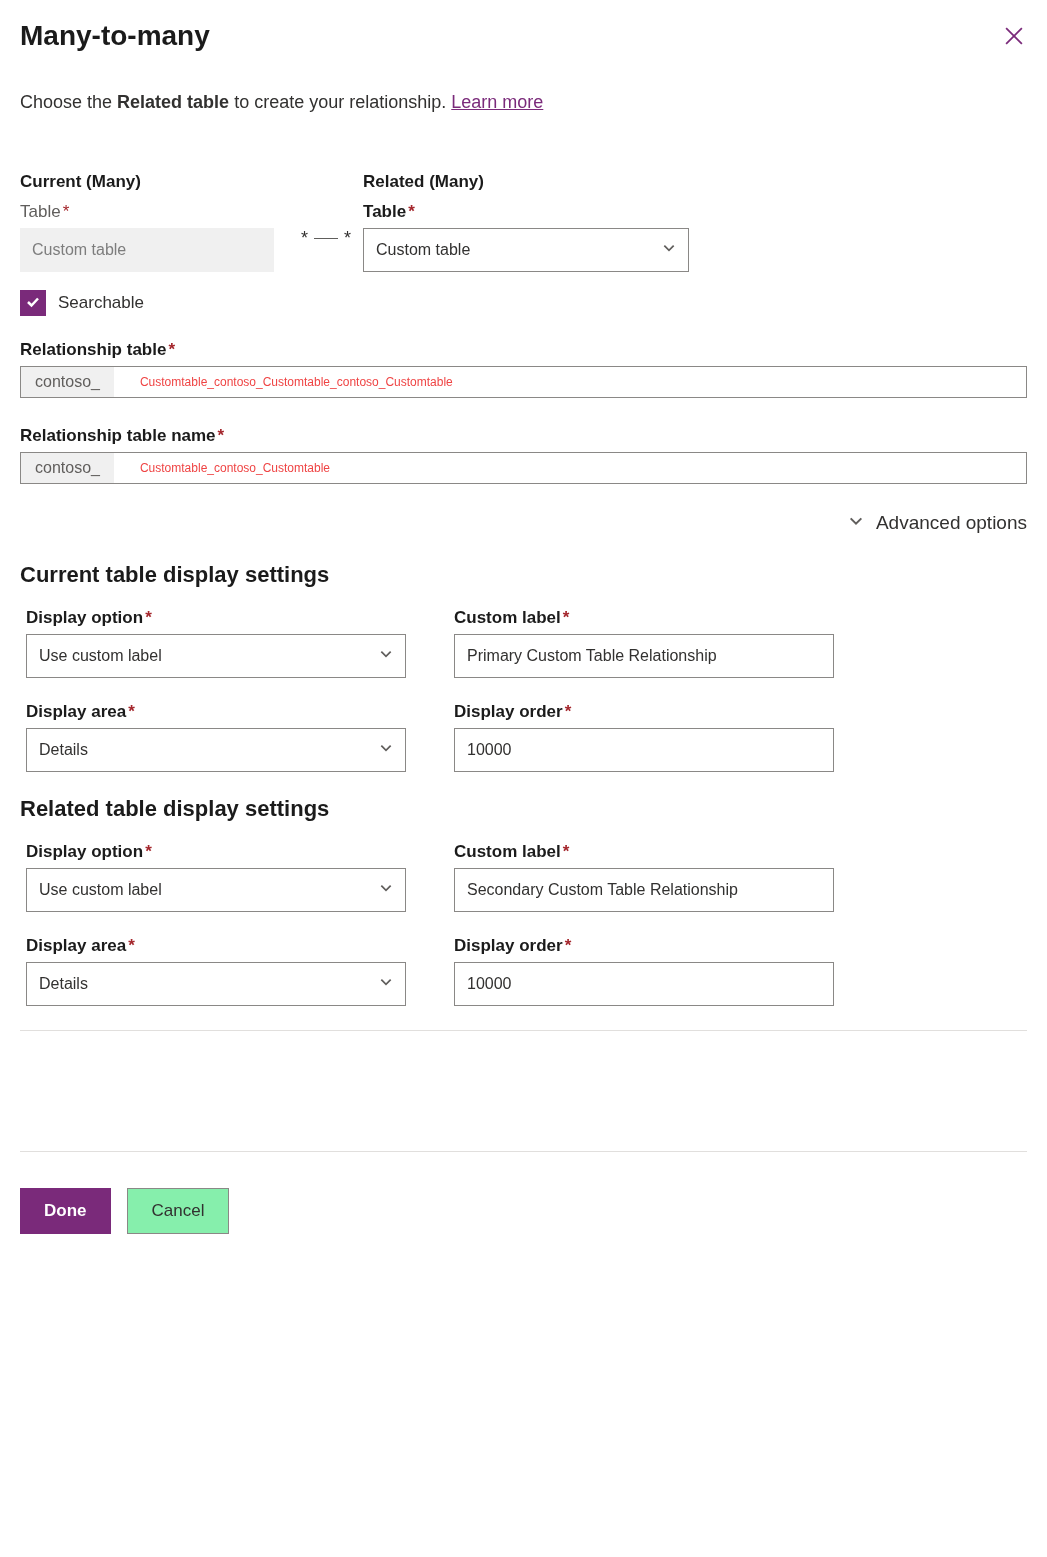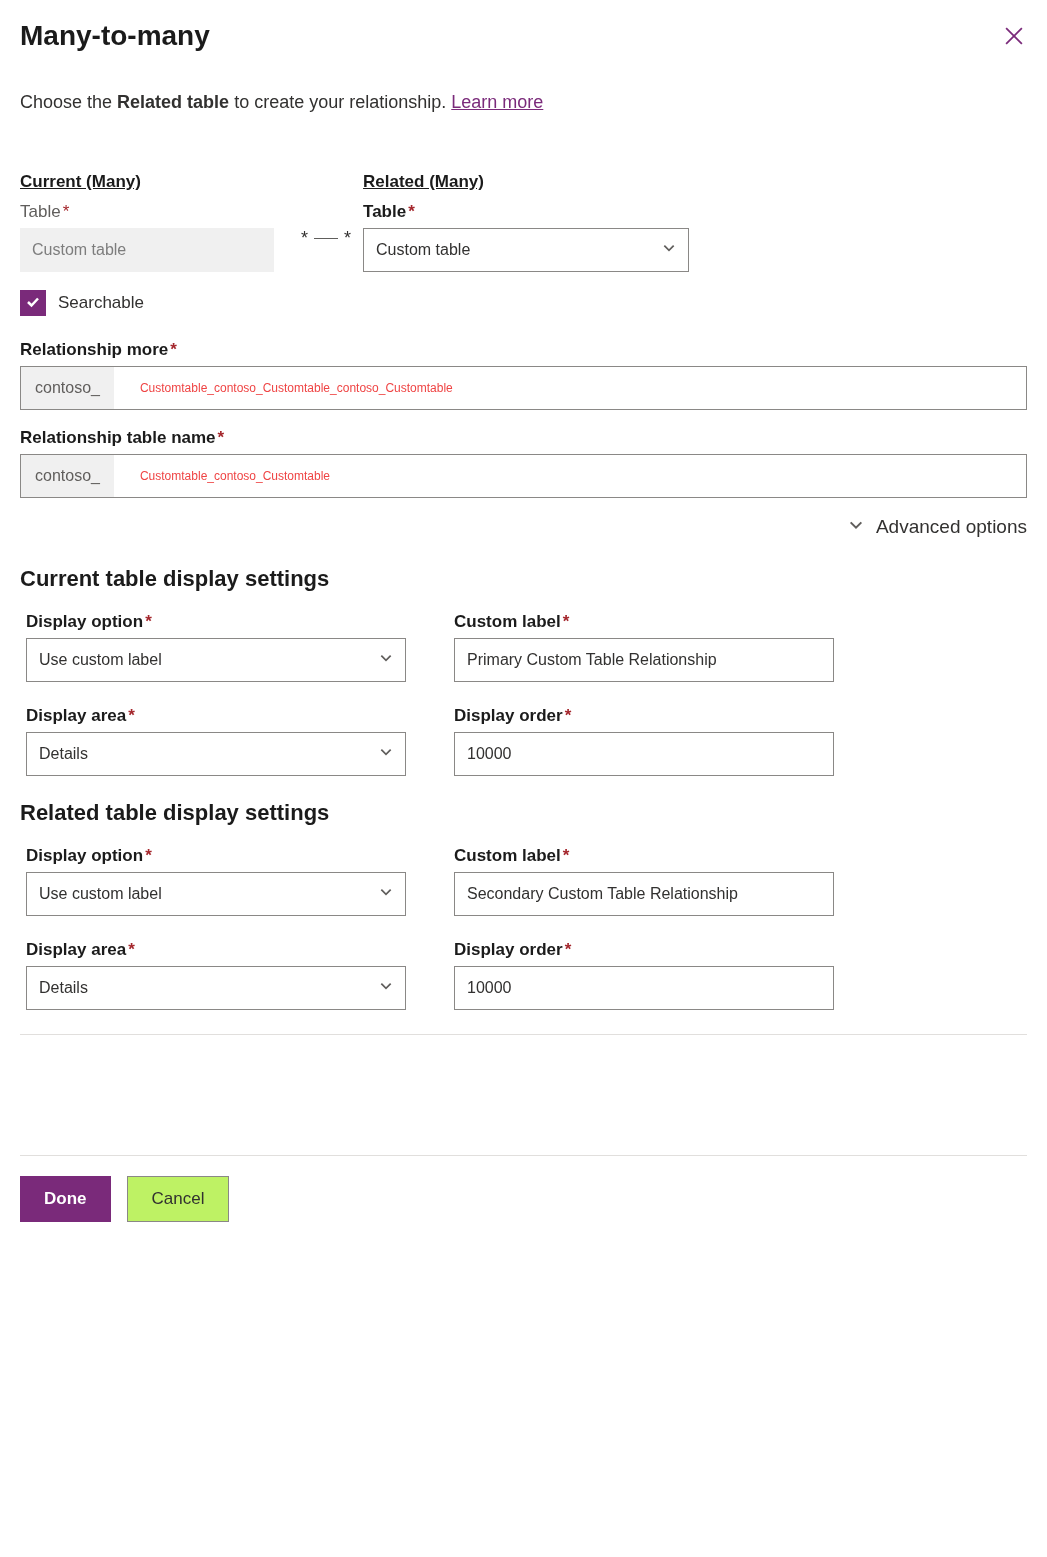--- a/index.html
+++ b/index.html
@@ -60,21 +60,20 @@
   width: 24px;
   height: 1px;
   background: #605e5c;
   display: inline-block;
 }
 .section-label {
   font-size: 17px;
   font-weight: 700;
   color: #1b1b1b;
   margin-bottom: 10px;
-  text-decoration: underline;
 }
 .field-label {
   font-size: 17px;
   color: #605e5c;
   margin-bottom: 6px;
   display: block;
 }
 .field-label.dark { color: #1b1b1b; font-weight: 600; }
 .req { color: #a4262c; margin-left: 2px; }
 .input-disabled {
@@ -120,23 +119,23 @@
   display: flex;
   align-items: center;
   justify-content: center;
   cursor: pointer;
 }
 .checkbox svg { width: 16px; height: 16px; stroke: #fff; fill: none; stroke-width: 2.5; }
 .checkbox-label { font-size: 17px; color: #323130; }
 .prefixed-input {
   display: flex;
   border: 1px solid #8a8886;
-  height: 44px;
+  height: 32px;
   width: 100%;
-  margin-bottom: 18px;
+  margin-bottom: 28px;
 }
 .prefix {
   background: #f0f0f0;
   padding: 0 14px;
   display: flex;
   align-items: center;
   font-size: 16px;
   color: #605e5c;
   border-right: none;
 }
@@ -189,38 +188,38 @@
   width: 380px;
   color: #323130;
 }
 .divider {
   height: 1px;
   background: #e1dfdd;
   margin: 12px 0 120px 0;
 }
 .footer {
   border-top: 1px solid #e1dfdd;
-  padding-top: 20px;
+  padding-top: 36px;
   display: flex;
   gap: 16px;
 }
 .btn {
   height: 46px;
   padding: 0 24px;
   font-size: 17px;
   cursor: pointer;
   border: none;
 }
 .btn-primary {
   background: #7a2a7a;
   color: #fff;
   font-weight: 600;
 }
 .btn-secondary {
-  background: #bef264;
+  background: #86efac;
   border: 1px solid #8a8886;
   color: #323130;
 }
 </style>
 </head>
 <body>
 
 <div class="header">
   <div class="title">Many-to-many</div>
   <div class="close-btn">
@@ -272,21 +271,21 @@
       <svg viewBox="0 0 16 16">
           <polyline points="3,8 6.5,11.5 13,4.5"></polyline>
         </svg>
     </span>
   </div>
   <span class="checkbox-label">Searchable</span>
 </div>
 
 <div class="field-block">
   <div class="field-label-strong">
-    <span>Relationship more</span><span class="req">*</span>
+    <span>Relationship table</span><span class="req">*</span>
   </div>
   <div class="prefixed-input">
     <div class="prefix">contoso_</div>
     <input type="text" value="Customtable_contoso_Customtable_contoso_Customtable" style="">
   </div>
 </div>
 
 <div class="field-block">
   <div class="field-label-strong">
     <span>Relationship table name</span><span class="req">*</span>

